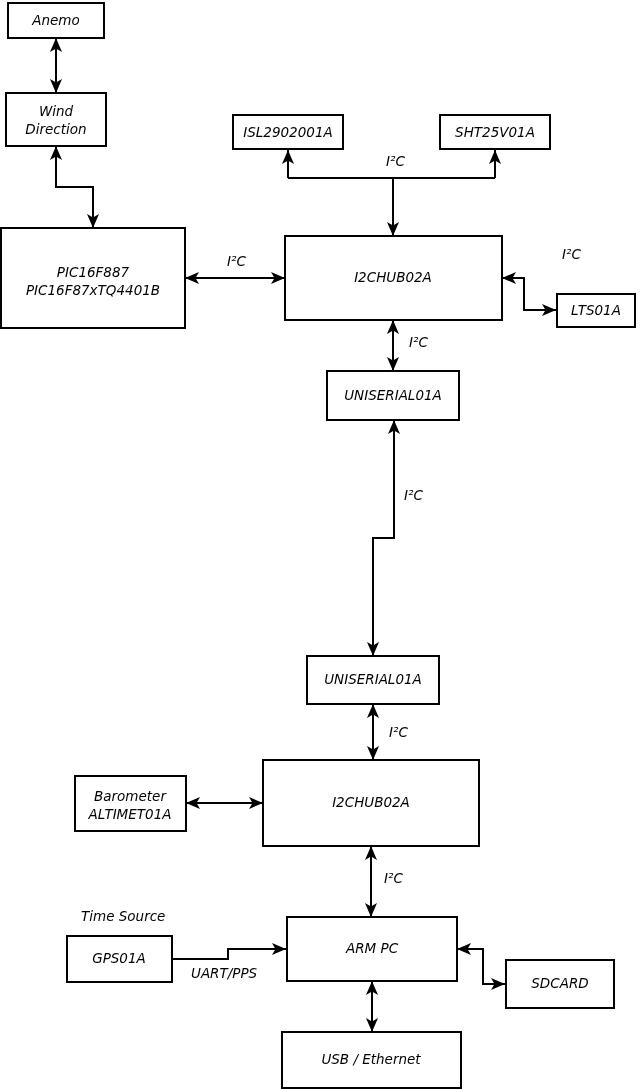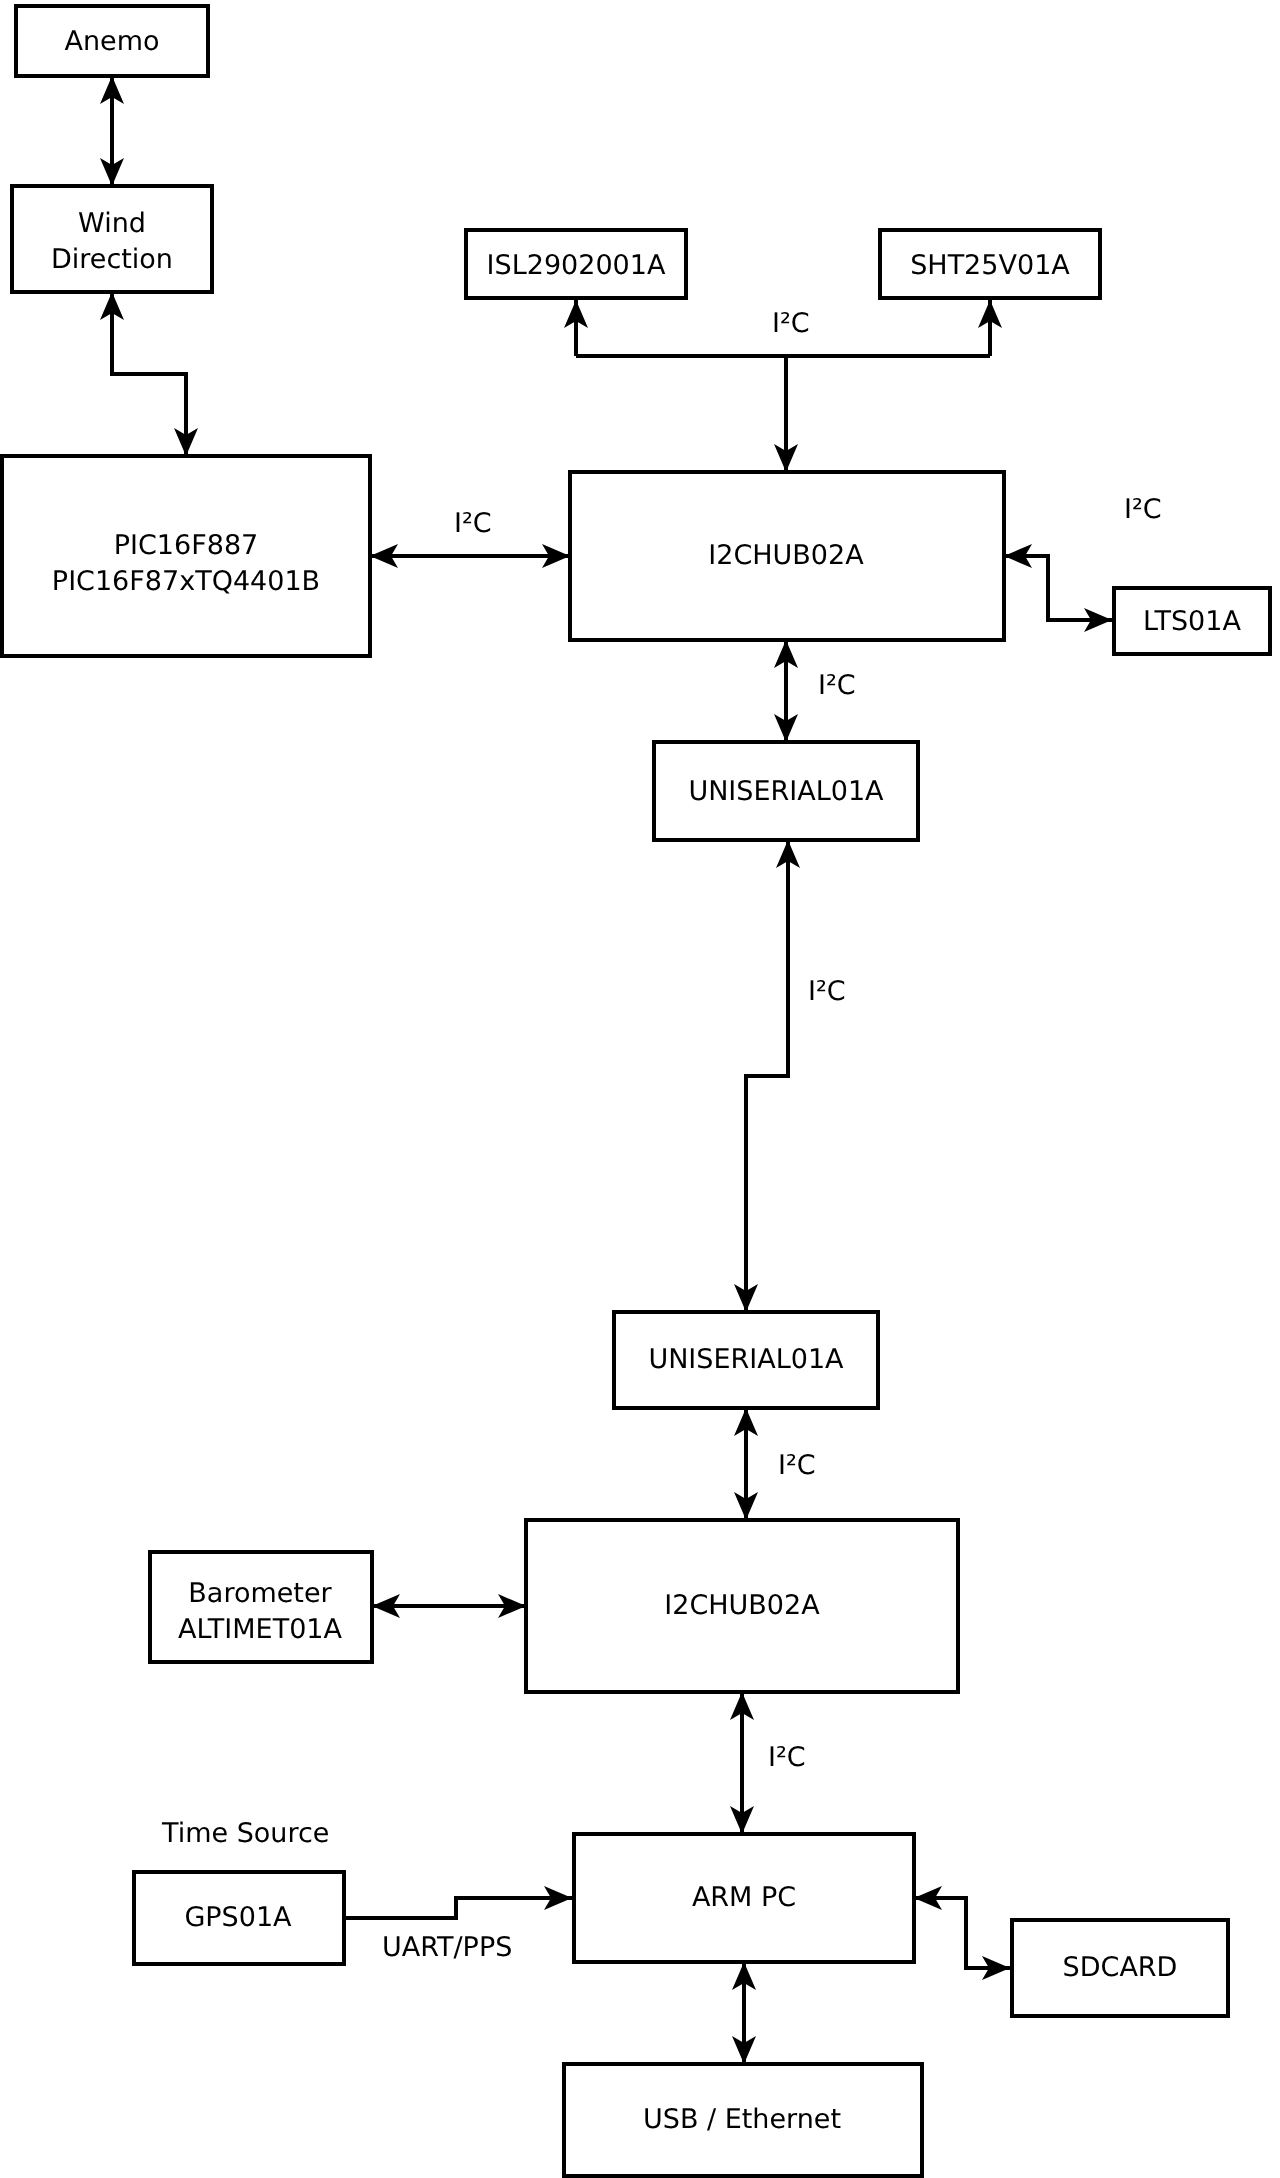--- a/index.html
+++ b/index.html
@@ -6,20 +6,21 @@
     margin: 0;
     padding: 0;
     background: #ffffff;
   }
   .canvas {
     position: relative;
     width: 640px;
     height: 1089px;
     background: #ffffff;
     overflow: hidden;
+    font-style: italic;
   }
   svg { display: block; }
   .edge {
     fill: none;
     stroke: #000000;
     stroke-width: 2;
   }
   .node-rect {
     fill: #ffffff;
     stroke: #000000;

